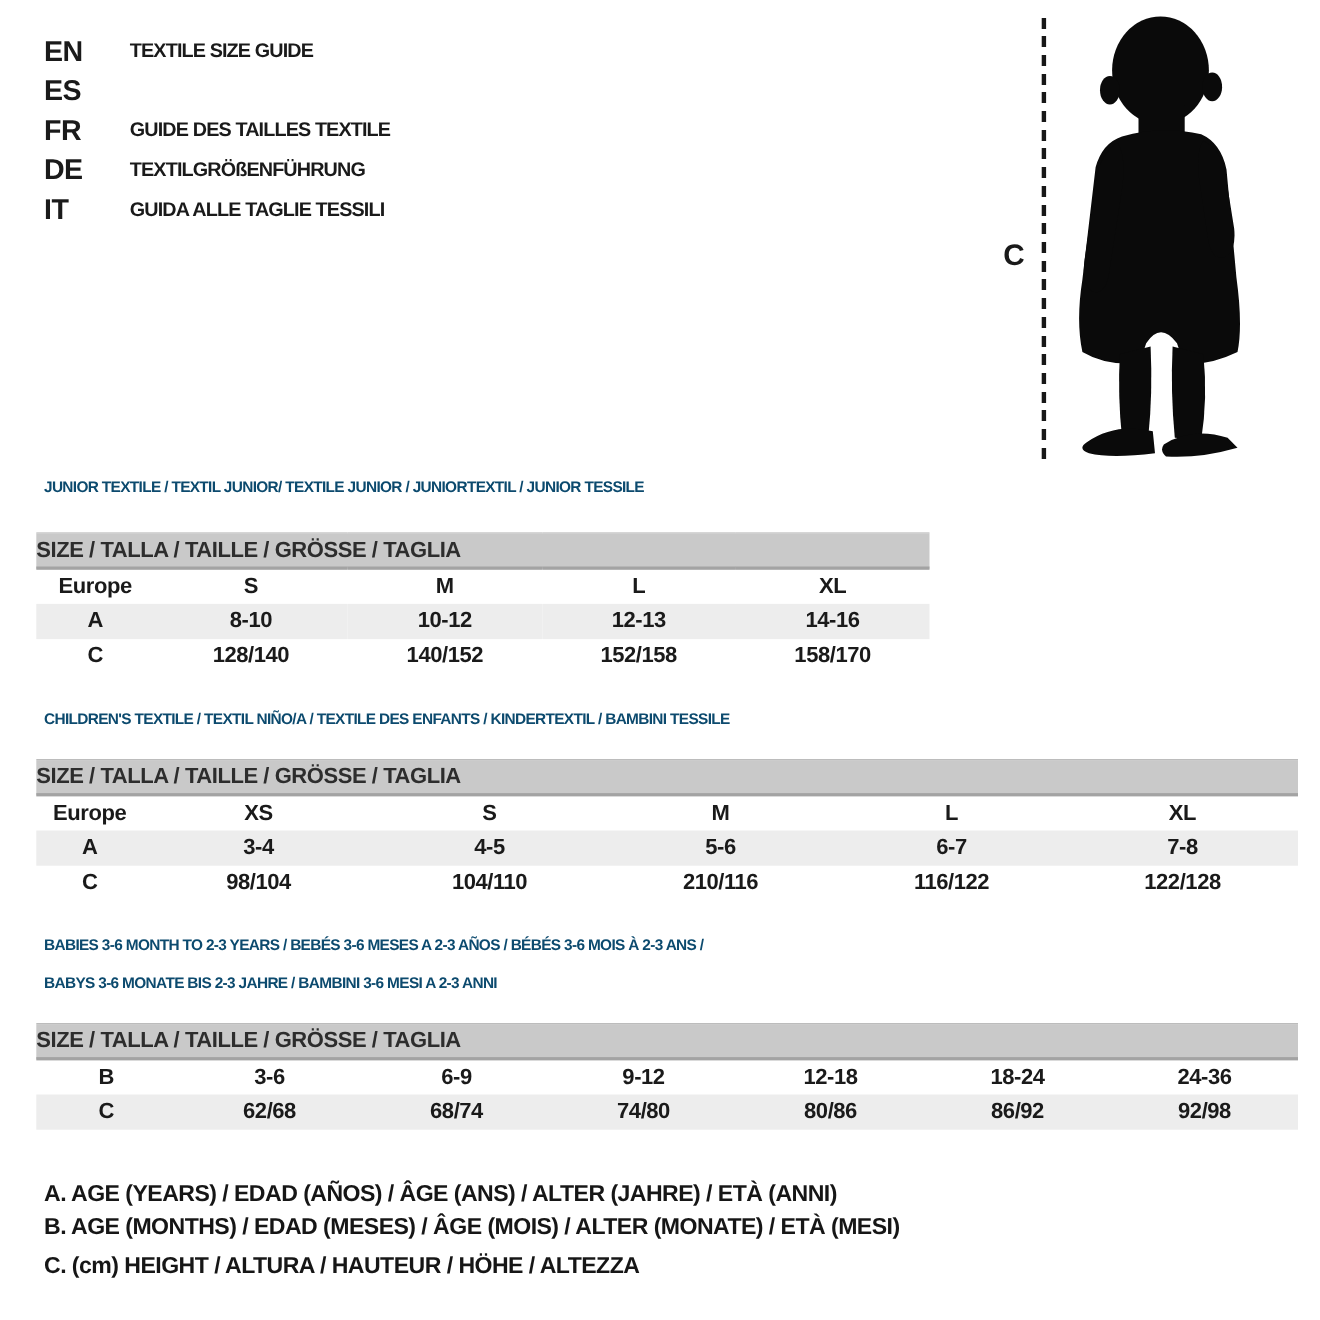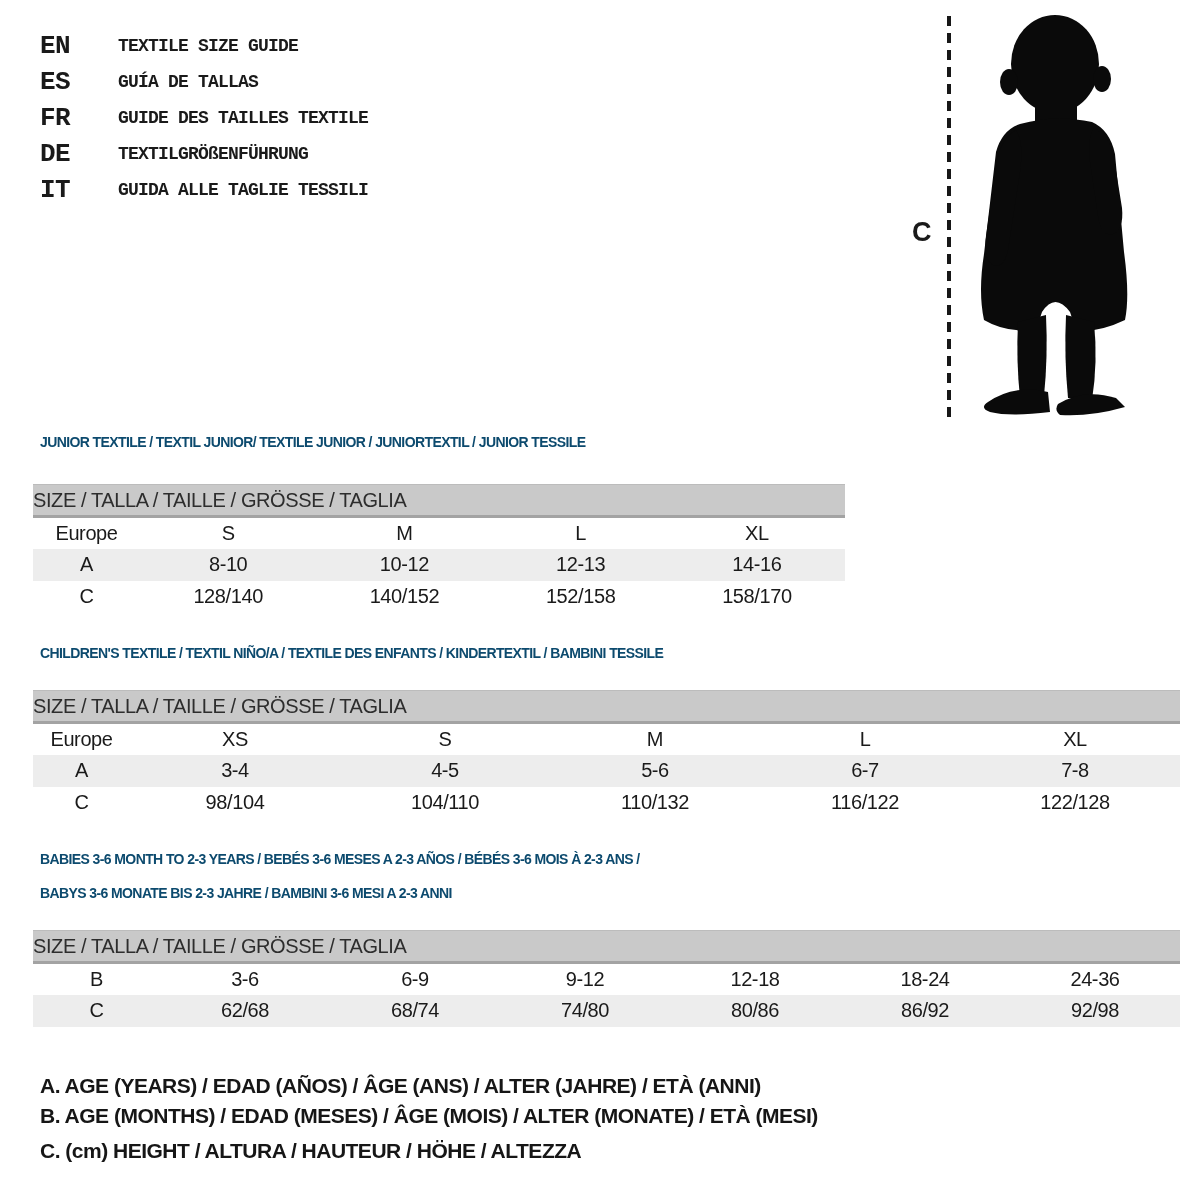--- a/index.html
+++ b/index.html
@@ -10,21 +10,21 @@
     height: 1200px;
     background: #ffffff;
     font-family: "Liberation Sans", sans-serif;
     font-weight: 700;
     color: #1a1a1a;
     overflow: hidden;
   }
 
   
   .lang-list { position: absolute; left: 40px; top: 28px; }
-  .lang-row { display: flex; height: 36px; align-items: center; font-family: Liberation Mono, monospace; }
+  .lang-row { display: flex; height: 36px; align-items: center; }
   .lang-code { width: 78px; font-size: 26px; letter-spacing: -0.5px; }
   .lang-label { font-size: 18px; letter-spacing: -0.8px; white-space: nowrap; }
 
   
   .measure-line {
     position: absolute; left: 947px; top: 16px;
     width: 4px; height: 402px;
     background: repeating-linear-gradient(to bottom, #171717 0 10px, transparent 10px 17px);
   }
   .measure-label {
@@ -40,21 +40,21 @@
   }
 
   
   table.size-table {
     position: absolute;
     border-collapse: collapse;
     table-layout: fixed;
   }
   table.size-table td, table.size-table th {
     font-family: "Liberation Sans", sans-serif;
-    font-weight: 400;
+    font-weight: 700;
     font-size: 20px;
     letter-spacing: -0.4px;
     height: 32px;
     padding: 0;
     vertical-align: middle;
   }
   td.size-head {
     background: #c9c9c9;
     border-top: 1px solid #bcbcbc;
     border-bottom: 3px solid #a3a3a3;
@@ -80,21 +80,20 @@
 
 <div class="canvas">
 
   <div class="lang-list">
     <div class="lang-row">
       <span class="lang-code">EN</span>
       <span class="lang-label">TEXTILE SIZE GUIDE</span>
     </div>
     <div class="lang-row">
       <span class="lang-code">ES</span>
-      <span class="lang-label">GUÍA DE TALLAS</span>
     </div>
     <div class="lang-row">
       <span class="lang-code">FR</span>
       <span class="lang-label">GUIDE DES TAILLES TEXTILE</span>
     </div>
     <div class="lang-row">
       <span class="lang-code">DE</span>
       <span class="lang-label">TEXTILGRÖßENFÜHRUNG</span>
     </div>
     <div class="lang-row">
@@ -201,21 +200,21 @@
       <td class="val">3-4</td>
       <td class="val">4-5</td>
       <td class="val">5-6</td>
       <td class="val">6-7</td>
       <td class="val">7-8</td>
     </tr>
     <tr>
       <th class="row-label">C</th>
       <td class="val">98/104</td>
       <td class="val">104/110</td>
-      <td class="val">110/132</td>
+      <td class="val">210/116</td>
       <td class="val">116/122</td>
       <td class="val">122/128</td>
     </tr>
   </tbody>
     </table>
 
   <div class="section-title" style="top:851px;">BABIES 3-6 MONTH TO 2-3 YEARS / BEBÉS 3-6 MESES A 2-3 AÑOS / BÉBÉS 3-6 MOIS À 2-3 ANS /</div>
   <div class="section-title" style="top:885px;text-align:center;">BABYS 3-6 MONATE BIS 2-3 JAHRE / BAMBINI 3-6 MESI A 2-3 ANNI</div>
 
   <table class="size-table" style="left:33px; top:930px; width:1147px;">

